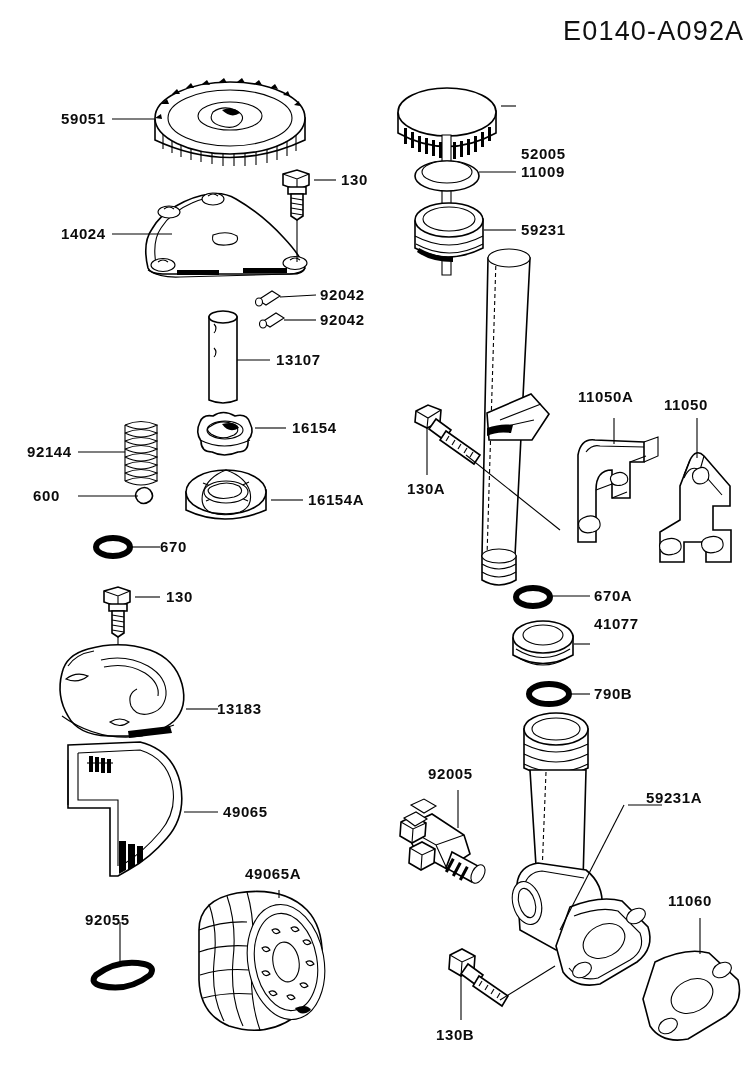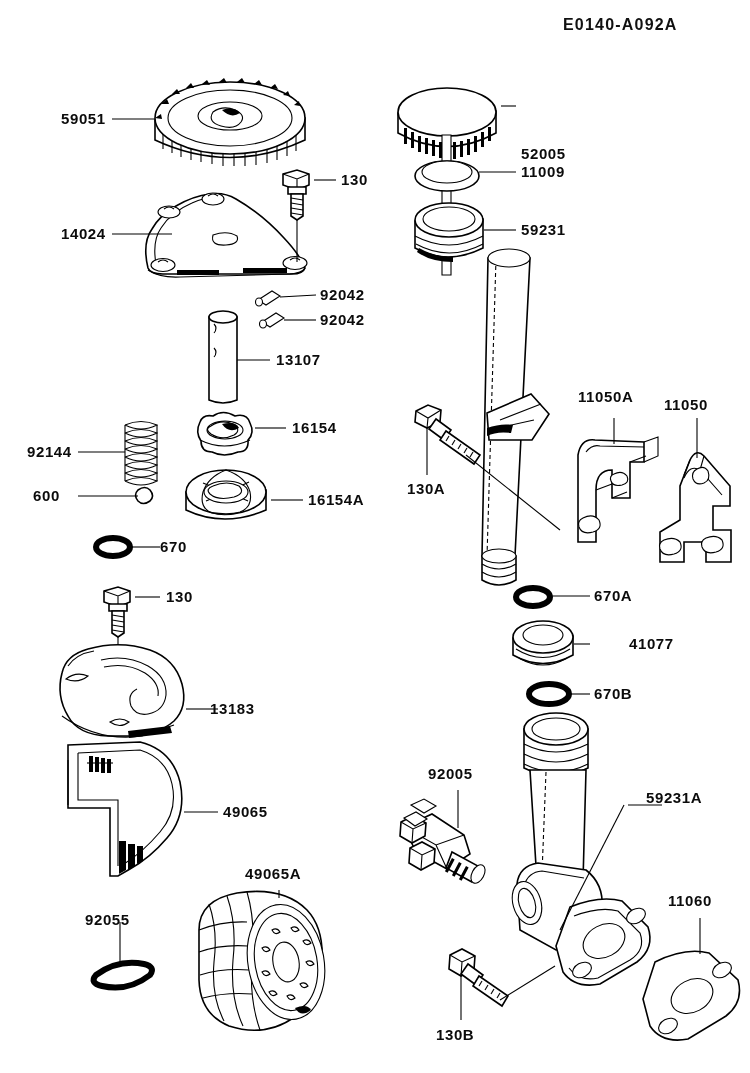--- a/index.html
+++ b/index.html
@@ -14,22 +14,22 @@
     font-weight:bold;
     font-size:15px;
     letter-spacing:0.6px;
     color:#0b0b0b;
     white-space:nowrap;
     line-height:1;
   }
   .title{
     position:absolute;
     font-family:"Liberation Sans", sans-serif;
-    font-weight:bold;
-    font-size:16px;
+    font-weight:normal;
+    font-size:27px;
     letter-spacing:1.2px;
     color:#111;
     white-space:nowrap;
   }
   .wm{
     position:absolute;
     font-family:"Liberation Sans", sans-serif;
     font-size:35px;
     letter-spacing:0.5px;
     color:#e2e2e2;
@@ -494,31 +494,31 @@
   <div class="lbl" style="left:341px;top:172px;">130</div>
   <div class="lbl" style="left:320px;top:287px;">92042</div>
   <div class="lbl" style="left:320px;top:312px;">92042</div>
   <div class="lbl" style="left:276px;top:352px;text-align:right;">13107</div>
   <div class="lbl" style="left:27px;top:444px;">92144</div>
   <div class="lbl" style="left:292px;top:420px;">16154</div>
   <div class="lbl" style="left:308px;top:492px;">16154A</div>
   <div class="lbl" style="left:33px;top:488px;">600</div>
   <div class="lbl" style="left:160px;top:539px;">670</div>
   <div class="lbl" style="left:166px;top:589px;">130</div>
-  <div class="lbl" style="left:210px;top:701px;">13183</div>
+  <div class="lbl" style="left:217px;top:701px;">13183</div>
   <div class="lbl" style="left:223px;top:804px;">49065</div>
   <div class="lbl" style="left:85px;top:912px;">92055</div>
   <div class="lbl" style="left:245px;top:866px;">49065A</div>
   <div class="lbl" style="left:521px;top:98px;margin-top:48px;">52005</div>
   <div class="lbl" style="left:521px;top:164px;">11009</div>
   <div class="lbl" style="left:521px;top:222px;">59231</div>
   <div class="lbl" style="left:407px;top:481px;">130A</div>
   <div class="lbl" style="left:578px;top:389px;">11050A</div>
   <div class="lbl" style="left:664px;top:397px;">11050</div>
   <div class="lbl" style="left:594px;top:588px;">670A</div>
-  <div class="lbl" style="left:594px;top:636px;margin-left:35px;">41077</div>
-  <div class="lbl" style="left:594px;top:686px;">670B</div>
+  <div class="lbl" style="left:594px;top:616px;">41077</div>
+  <div class="lbl" style="left:594px;top:686px;">790B</div>
   <div class="lbl" style="left:646px;top:790px;">59231A</div>
   <div class="lbl" style="left:428px;top:766px;">92005</div>
   <div class="lbl" style="left:668px;top:893px;">11060</div>
   <div class="lbl" style="left:436px;top:1027px;">130B</div>
 
 </div>
 
 </body></html>

